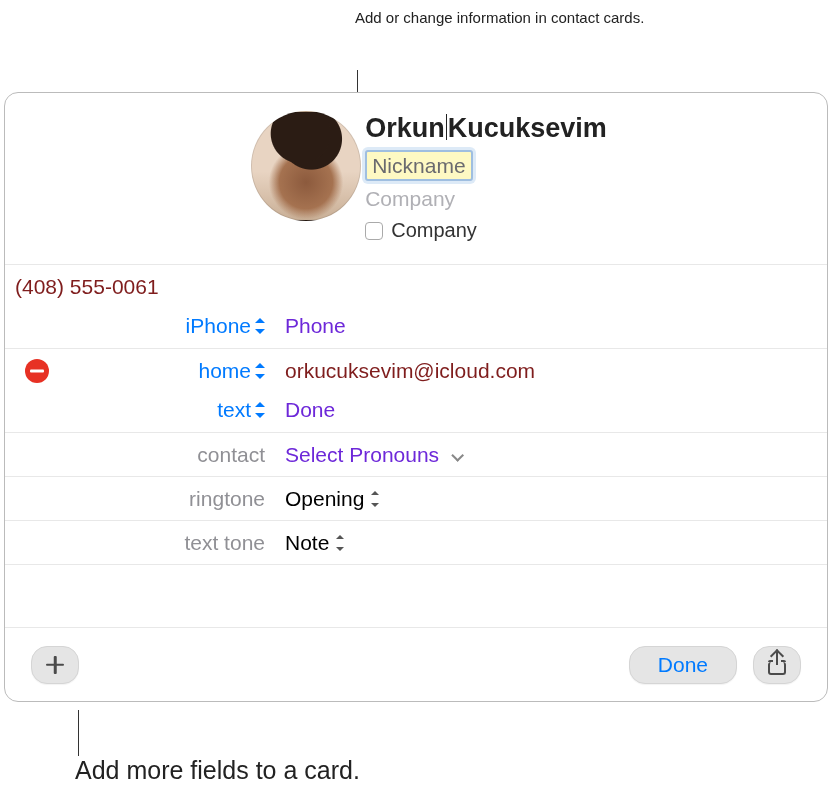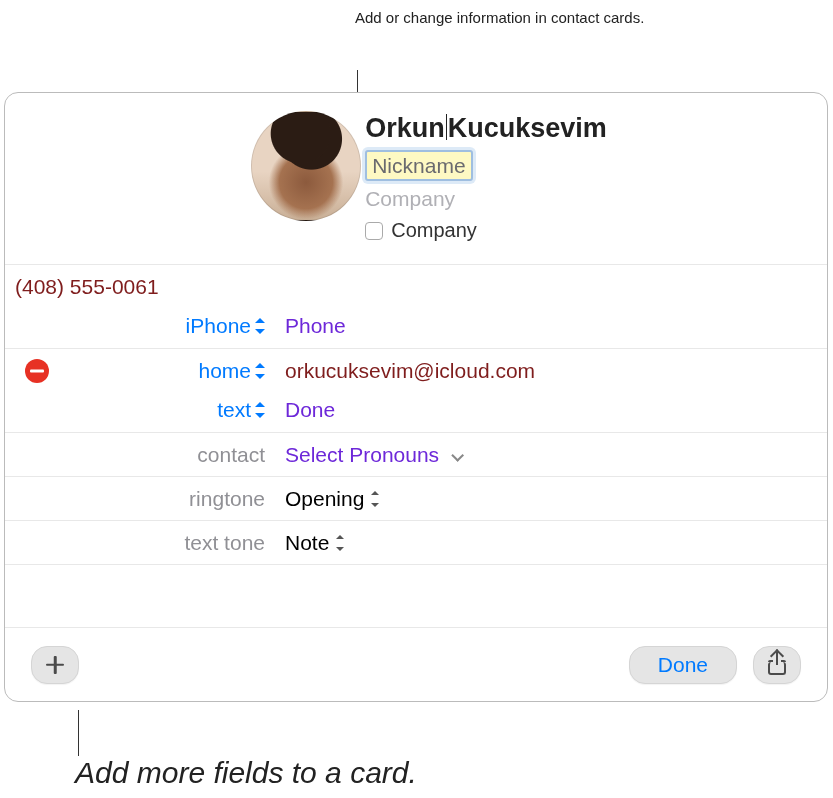--- a/index.html
+++ b/index.html
@@ -28,23 +28,22 @@
       top: 70px;
       width: 1px;
       height: 117px;
       background: #333;
     }
 
     .callout-bottom {
       position: absolute;
       left: 75px;
       top: 756px;
-      font-size: 30px;
+      font-size: 25px;
       color: #222;
-      font-style: italic;
     }
     .callout-bottom-line {
       position: absolute;
       left: 78px;
       top: 710px;
       width: 1px;
       height: 46px;
       background: #333;
     }
 

